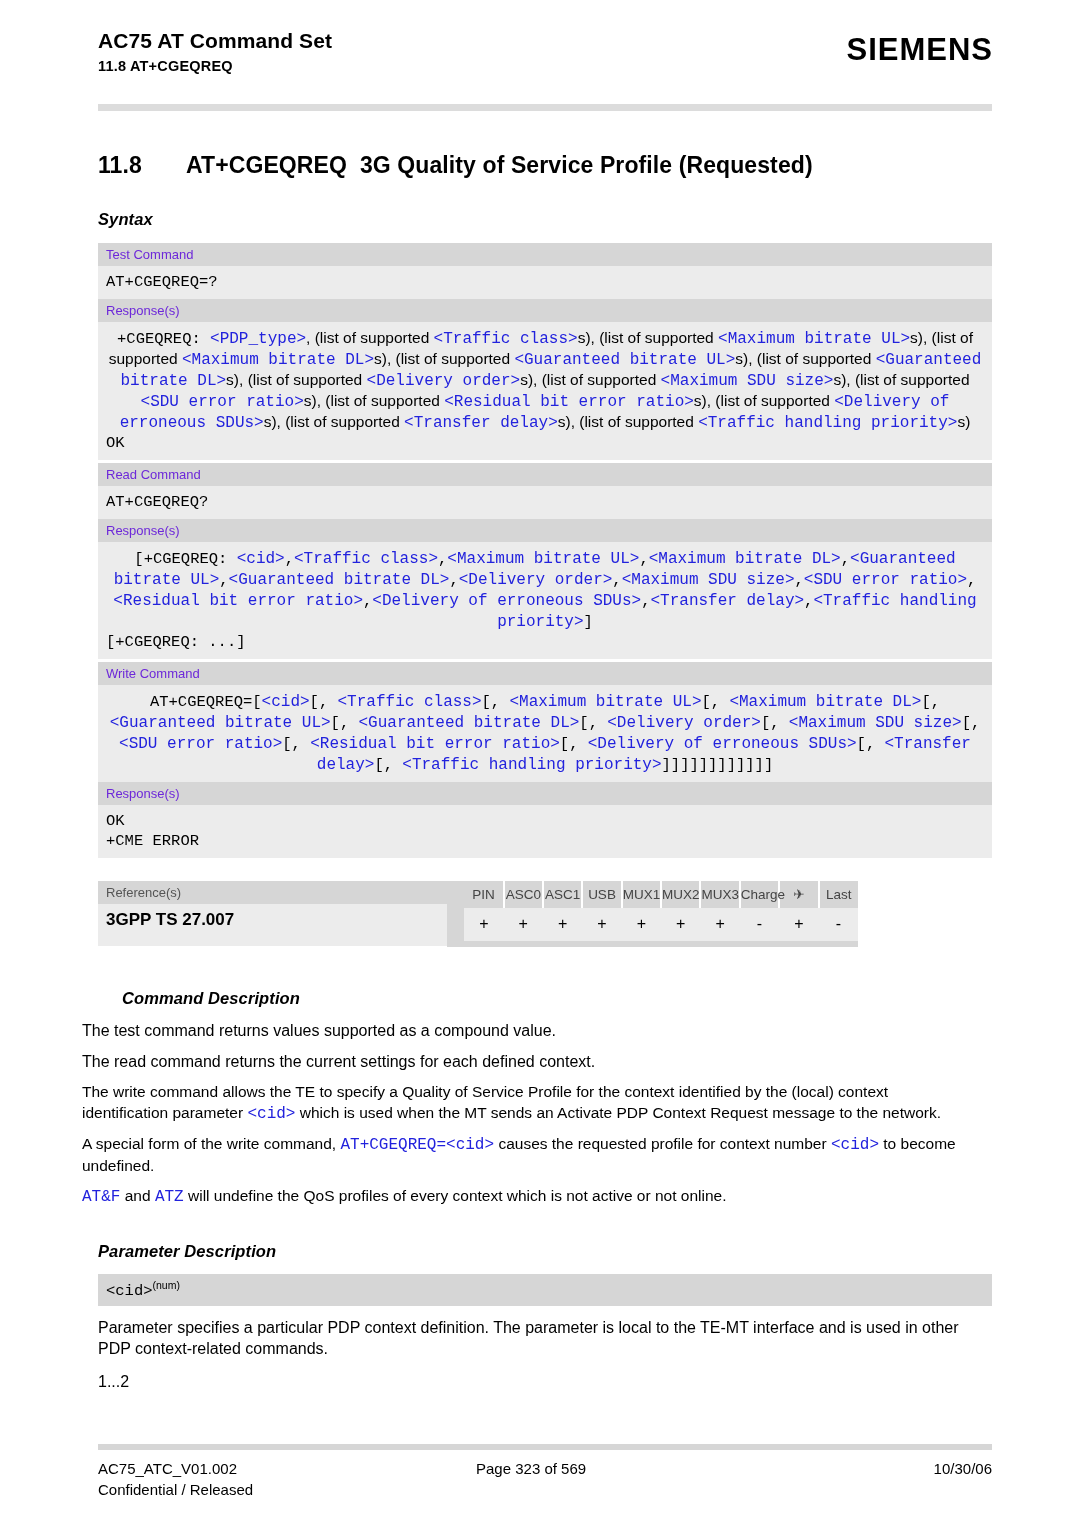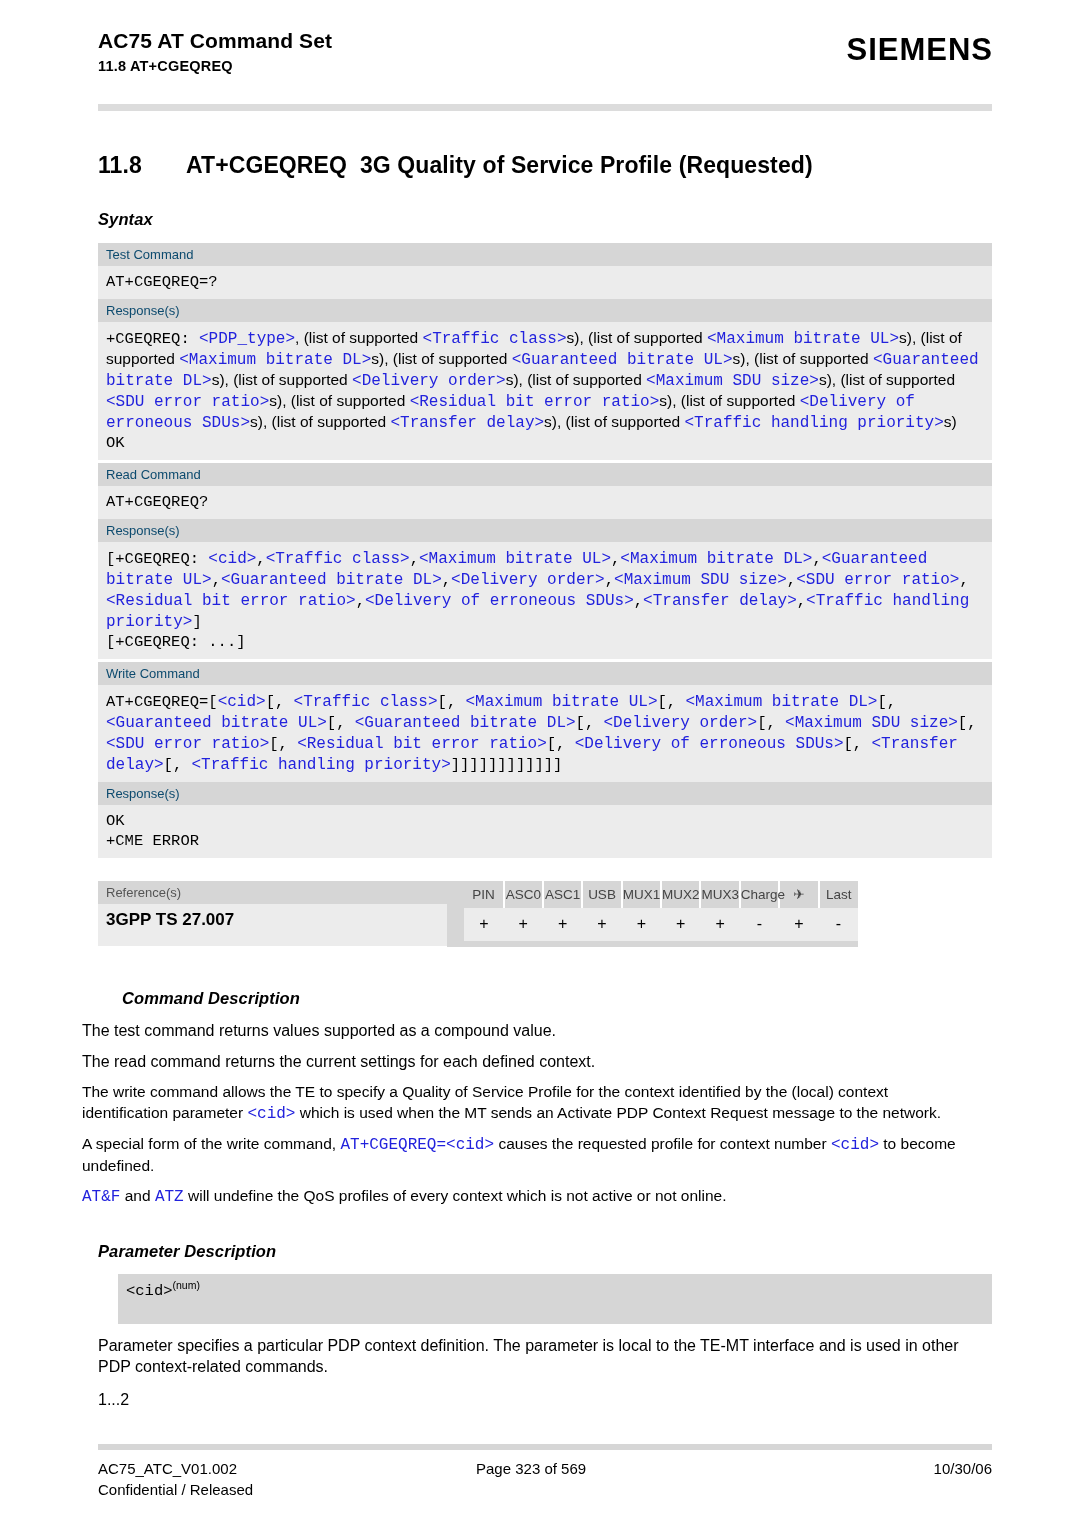--- a/index.html
+++ b/index.html
@@ -77,21 +77,21 @@
   #syntax-heading { position: absolute; left: 98px; top: 210px; }
 
   
   .syntax {
     position: absolute;
     left: 98px; top: 243px;
     width: 894px;
   }
   .row-label {
     background: #d6d6d6;
-    color: #0c4a6e;
+    color: #6d28d9;
     font-size: 13px;
     padding: 4px 8px 4px 8px;
     line-height: 15px;
   }
   .row-body {
     background: #ececec;
     padding: 6px 8px 7px 8px;
   }
   .row-gap { height: 3px; background: #ffffff; }
   .code {
@@ -100,21 +100,21 @@
     line-height: 20px;
     color: #000000;
   }
   .prose {
     font-family: "Liberation Sans", sans-serif;
     font-size: 15.5px;
     line-height: 20px;
   }
   .p { color: #2222dd; font-family: "Liberation Mono","DejaVu Sans Mono",monospace; }
 
-  .resp-line { line-height: 20px; }
+  .resp-line { line-height: 20px; text-align: center; }
 
   
   .refrow {
     position: absolute;
     left: 98px;
     width: 760px;
     display: flex;
     justify-content: space-between;
   }
   .ref-box { width: 415px; }
@@ -166,22 +166,21 @@
     left: 82px;
     width: 894px;
     font-size: 16px;
     line-height: 20.5px;
   }
   .para { margin-bottom: 10px; }
   .para:last-child { margin-bottom: 0; }
 
   .param-head {
     background: #d6d6d6;
-    padding: 5px 8px 24px 8px;
-    margin-left: 20px;
+    padding: 5px 8px 6px 8px;
   }
   .param-head .nm {
     font-family: "Liberation Mono","DejaVu Sans Mono",monospace;
     font-size: 15.5px;
   }
   .param-head sup { font-size: 10.5px; font-family: "Liberation Sans", sans-serif; }
 
   
   .foot-rule {
     position: absolute;

